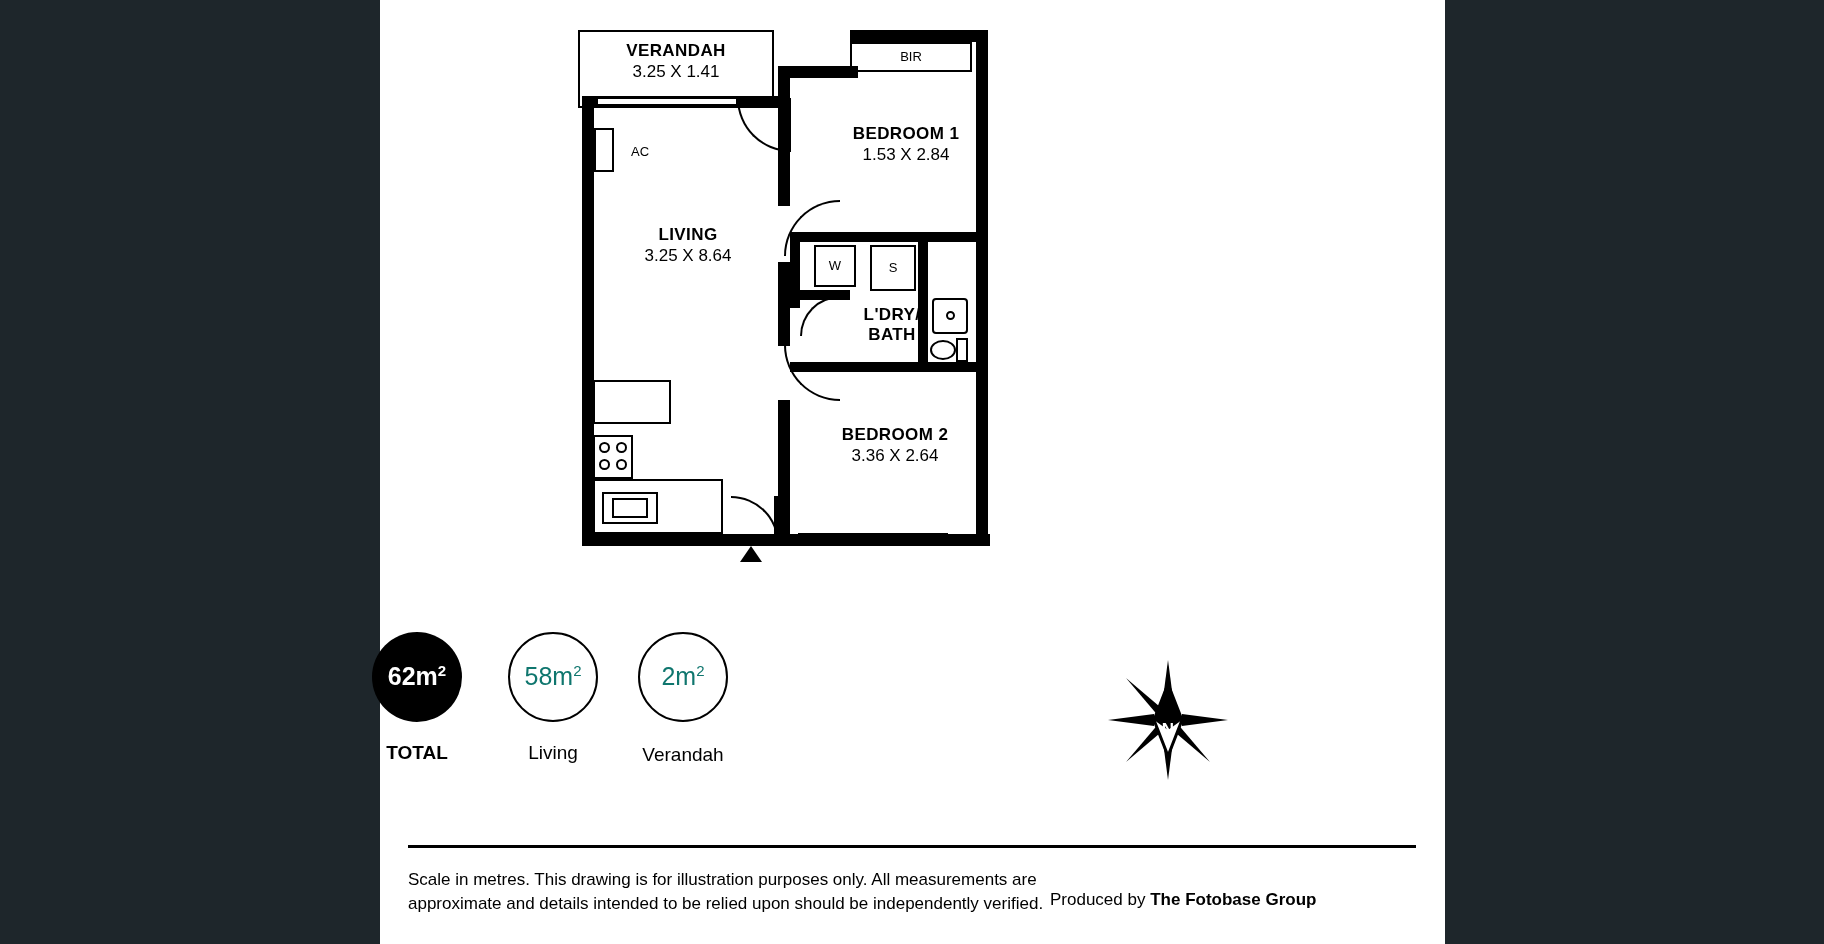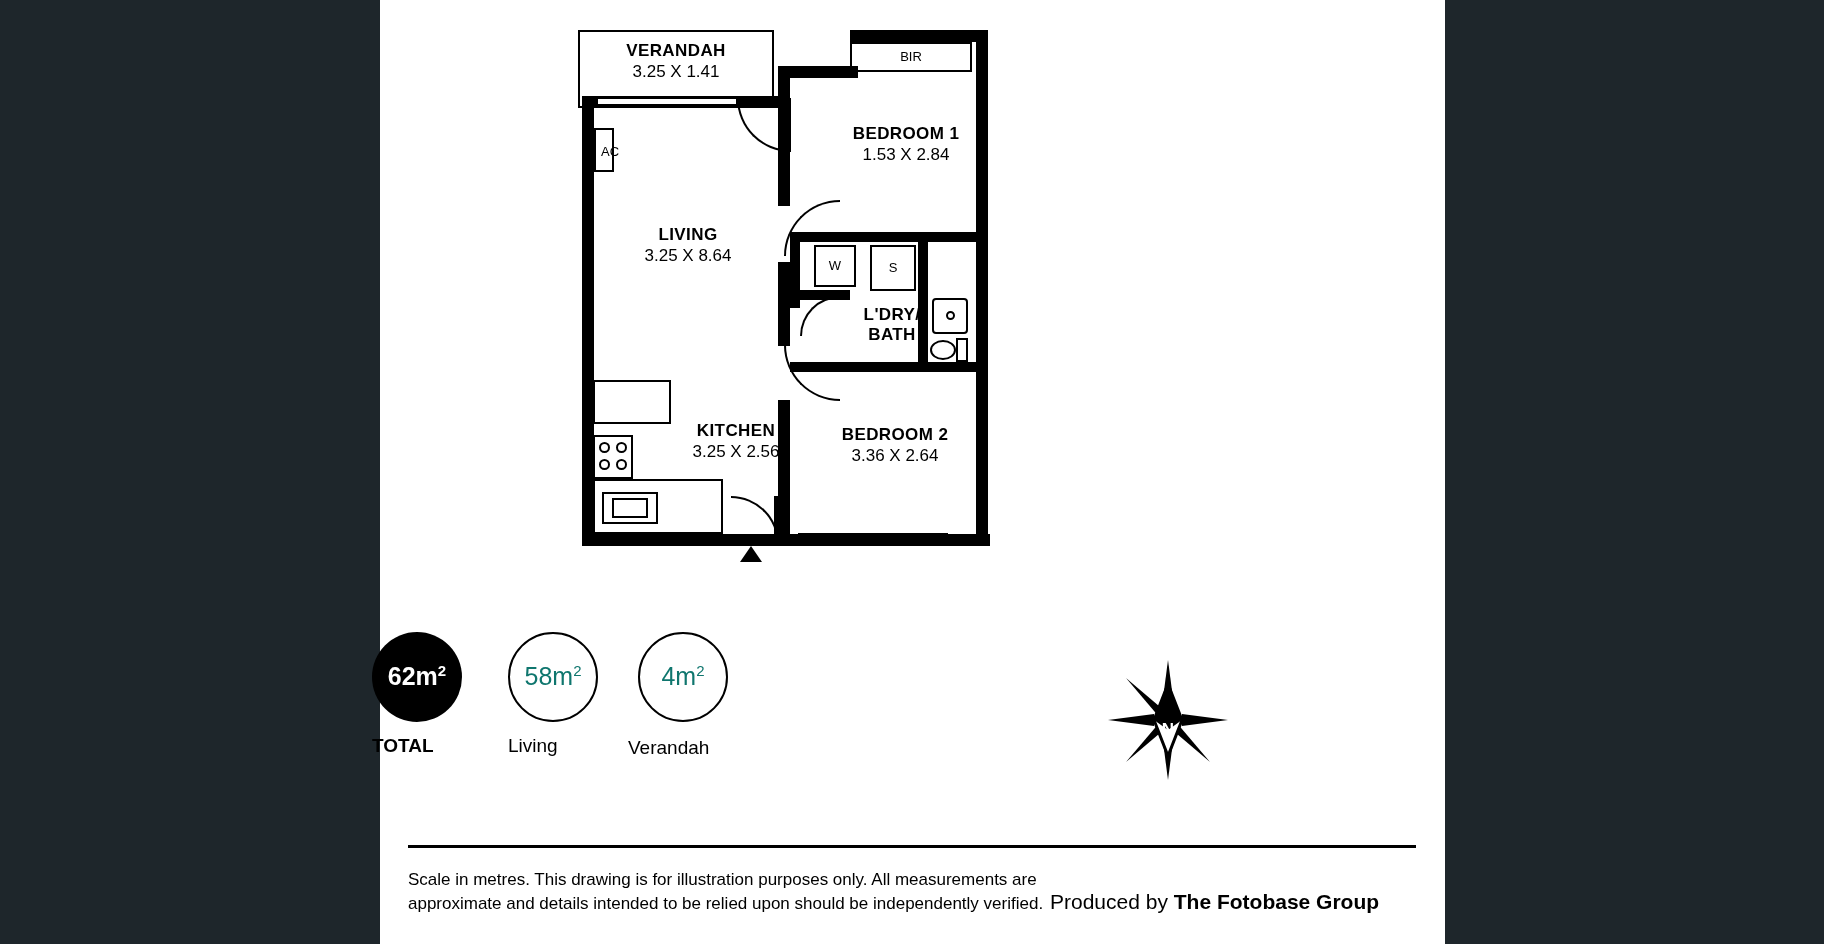--- a/index.html
+++ b/index.html
@@ -114,24 +114,25 @@
   .circ.outline {
     border: 2px solid #000;
     background: #fff;
   }
   .sup {
     font-size: 15px;
     vertical-align: super;
   }
   .circ-caption {
     position: absolute;
-    text-align: left;
+    text-align: center;
     font-size: 19px;
     color: #000;
     white-space: nowrap;
+    margin-top: 7px;
   }
   .circ-caption.bold { font-weight: bold; }
 
   
   .compass {
     position: absolute;
     left: 728px;
     top: 660px;
     width: 120px;
     height: 120px;
@@ -152,21 +153,21 @@
     top: 868px;
     width: 660px;
     font-size: 17px;
     color: #000;
     line-height: 1.4;
   }
   .produced {
     position: absolute;
     left: 670px;
     top: 890px;
-    font-size: 21px;
+    font-size: 17px;
     color: #000;
     white-space: nowrap;
   }
   .produced b { font-weight: bold; }
 </style>
 </head>
 <body>
 
 <div class="page">
   <div class="sheet">
@@ -255,26 +256,22 @@
       </div>
 
       <div class="thin" style="left:418px; top:533px; width:150px; height:9px;"></div>
 
       <div class="label" style="left:218px; top:224px; width:180px;">
         <div class="name">LIVING</div>
         <div class="dims">3.25 X 8.64</div>
       </div>
 
       <div class="thin" style="left:214px; top:128px; width:20px; height:44px;"></div>
-      <div class="tiny" style="left:221px; top:144px;">AC</div>
-
-      <div class="label" style="left:266px; top:420px; width:180px;">
-        <div class="name">KITCHEN</div>
-        <div class="dims">3.25 X 2.56</div>
-      </div>
+      <div class="tiny" style="left:251px; top:144px;">AC</div>
+
 
       <div class="thin" style="left:213px; top:380px; width:78px; height:44px;"></div>
 
       <div class="thin" style="left:213px; top:435px; width:40px; height:44px;"></div>
       <div class="thin" style="left:219px; top:442px; width:11px; height:11px; border-radius:50%;"></div>
       <div class="thin" style="left:236px; top:442px; width:11px; height:11px; border-radius:50%;"></div>
       <div class="thin" style="left:219px; top:459px; width:11px; height:11px; border-radius:50%;"></div>
       <div class="thin" style="left:236px; top:459px; width:11px; height:11px; border-radius:50%;"></div>
 
       <div class="thin" style="left:213px; top:479px; width:130px; height:55px;"></div>
@@ -302,21 +299,21 @@
 
       <div class="circ outline" style="left:128px; top:-13px; width:90px; height:90px;">
         <span class="val">
           <span>58m</span><span class="sup">2</span>
         </span>
       </div>
       <div class="circ-caption" style="left:128px; top:90px; width:90px;">Living</div>
 
       <div class="circ outline" style="left:258px; top:-13px; width:90px; height:90px;">
         <span class="val">
-          <span>4m</span><span class="sup">2</span>
+          <span>2m</span><span class="sup">2</span>
         </span>
       </div>
       <div class="circ-caption" style="left:248px; top:92px; width:110px;">Verandah</div>
     </div>
 
     <div class="compass">
       <svg width="120" height="120" viewBox="0 0 120 120">
 
         <polygon points="0,60 46,54 46,66" fill="#000"></polygon>
         <polygon points="120,60 74,54 74,66" fill="#000"></polygon>

